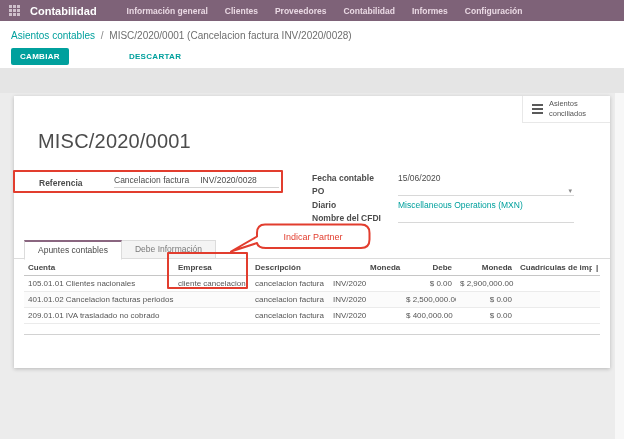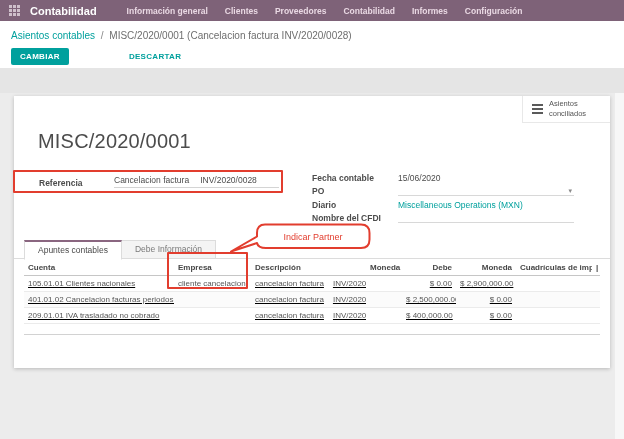--- a/index.html
+++ b/index.html
@@ -64,21 +64,21 @@
   .tab-strip { display:flex; padding-left:10px; border-bottom:1px solid #dcdcdc; height:19px; align-items:center; }
   .tab { font-size:8.5px; padding:3px 13px 4px; border:1px solid #dcdcdc; background:#f4f4f4; color:#7a7a7a; cursor:pointer; margin-bottom:-1px; }
   .tab.active { background:#fff; color:#4a4a4a; border-top:2px solid #8a6680; border-bottom:1px solid #fff; }
   .tab.inactive { border-left:none; }
 
   
   table.grid { width:576px; margin-left:10px; border-collapse:collapse; table-layout:fixed; }
   .grid th { font-size:8px; color:#474747; font-weight:700; text-align:left; padding:4px 4px 3px; border-bottom:1px solid #c6c6c6; white-space:nowrap; overflow:hidden; cursor:pointer; }
   .grid td { font-size:8px; color:#565656; padding:3px 4px; border-bottom:1px solid #ebebeb; white-space:nowrap; overflow:hidden; }
   .grid .num, .grid th.num { text-align:right; }
-  .grid tr.data-row { cursor:pointer;text-decoration:underline; }
+  .grid tr.data-row { cursor:pointer; }
   .grid tr.data-row:nth-child(even) td { background:#fbfbfb; }
   .desc-gap { display:inline-block; width:9px; }
   .col-toggle { text-align:right; color:#6a6a6a; font-size:8px; cursor:pointer; }
   .spacer-row td { height:11px; border-bottom:1px solid #d2d2d2; }
   .totals-row td { border-bottom:none; font-weight:700; color:#3f3f3f; padding-top:5px; }
 
   
   .ann-box { position:absolute; border:2px solid #e23d2e; border-radius:1px; z-index:6; pointer-events:none; }
   .ann-ref { left:-1px; top:74px; width:270px; height:23px; }
   .ann-empresa { left:153px; top:156px; width:81px; height:37px; }

